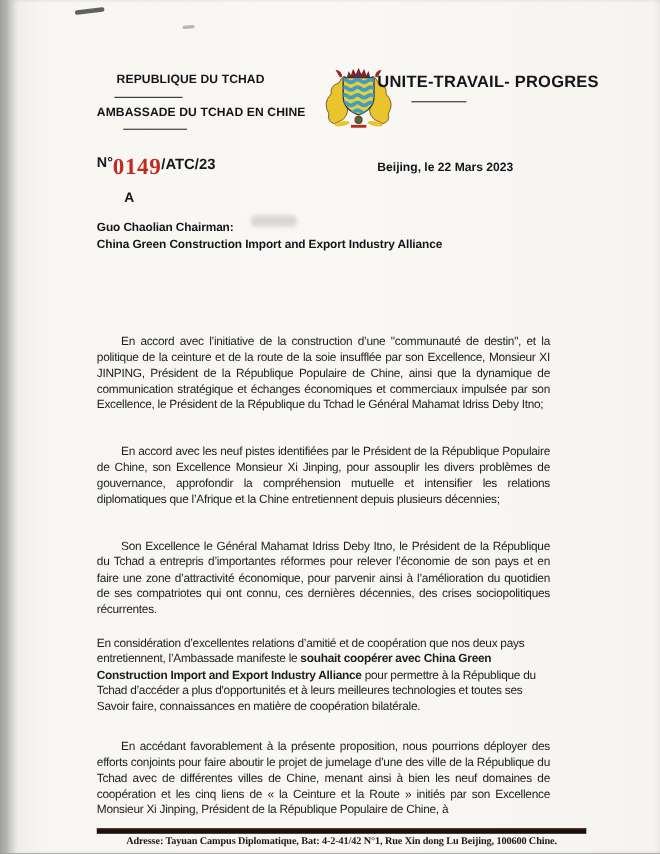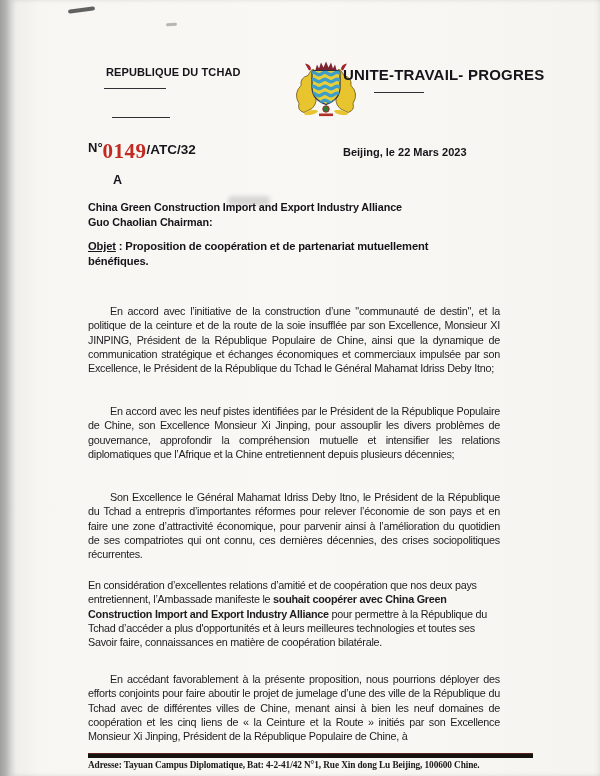--- a/index.html
+++ b/index.html
@@ -45,36 +45,37 @@
        font-size:11.2px;letter-spacing:-.15px;line-height:14.5px;color:#14141a;}
 
   .para{position:absolute;left:88px;width:412px;font-size:10.8px;letter-spacing:-.25px;
        line-height:14.3px;color:#1d1d20;text-align:justify;text-indent:22px;}
   .p1{top:304px;} .p2{top:404px;} .p3{top:490px;}
   .p4{top:566px;text-align:left;text-indent:0;margin-top:12px;}
   .p5{top:672px;}
 
   .footer-rule{position:absolute;left:88px;top:753px;width:445px;height:4px;
        background:#16120f;border-top:1.3px solid #5e231c;}
-  .footer-address{position:absolute;left:88px;top:760px;width:445px;
+  .footer-address{position:absolute;left:88px;top:760px;width:445px;text-align:center;
        font-family:"Liberation Serif",serif;font-weight:700;font-size:9.3px;
        letter-spacing:-.1px;color:#1c1a18;white-space:nowrap;}
 </style>
 </head>
 <body>
 
 <div class="page">
   <div class="scan-edge-left"></div>
   <div class="paper"></div>
   <div class="mark1"></div>
   <div class="mark2"></div>
   <div class="smudge"></div>
 
   <div class="hdr-left">REPUBLIQUE DU TCHAD</div>
   <div class="rule-sm r1"></div>
+  <div class="hdr-left2">AMBASSADE DU TCHAD EN CHINE</div>
   <div class="rule-sm r2"></div>
 
   <svg class="emblem" viewBox="0 0 86 62">
 
     <path d="M32 14 L34 7 L36 11 L38 5 L40.5 10 L43 4 L45.5 10 L48 5 L50 11 L52 7 L54 14 Z" fill="#7c2531"></path>
 
     <path d="M21 55 q-7 -2 -5 -9 q-6 -10 2 -18 q-1 -8 7 -10 l3 -5 q4 -3 3 2 l-2 6 q6 8 2 15 q5 8 -2 15 z" fill="#e8c52e" stroke="#6b5410" stroke-width="0.8"></path>
     <path d="M26 13 l-4 -7 q6 1 6 6 z" fill="#a0252b"></path>
 
     <path d="M65 55 q7 -2 5 -9 q6 -10 -2 -18 q1 -8 -7 -10 l-3 -5 q-4 -3 -3 2 l2 6 q-6 8 -2 15 q-5 8 2 15 z" fill="#e8c52e" stroke="#6b5410" stroke-width="0.8"></path>
@@ -96,30 +97,29 @@
 
     <ellipse cx="28" cy="55" rx="7" ry="2.2" fill="#e8c52e" transform="rotate(-12 28 55)"></ellipse>
     <ellipse cx="58" cy="55" rx="7" ry="2.2" fill="#e8c52e" transform="rotate(12 58 55)"></ellipse>
     <rect x="36" y="56" width="14" height="2.6" fill="#b03028"></rect>
     <circle cx="43" cy="51.5" r="3.2" fill="#2e7d32" stroke="#a0252b" stroke-width="1"></circle>
   </svg>
 
   <div class="motto">UNITE-TRAVAIL- PROGRES</div>
   <div class="rule-sm r3"></div>
 
-  <div class="refline"><span class="ref-prefix">N°</span><span class="ref-number">0149</span><span class="ref-suffix">/ATC/32</span></div>
+  <div class="refline"><span class="ref-prefix">N°</span><span class="ref-number">0149</span><span class="ref-suffix">/ATC/23</span></div>
   <div class="dateline">Beijing, le 22 Mars 2023</div>
 
   <div class="to-marker">A</div>
   <div class="addressee">
+    <div>Guo Chaolian Chairman:</div>
     <div>China Green Construction Import and Export Industry Alliance</div>
-    <div>Guo Chaolian Chairman:</div>
   </div>
 
-  <div class="subject"><span style="text-decoration: underline;">Objet</span><span> : Proposition de coopération et de partenariat mutuellement bénéfiques.</span></div>
 
   <div class="para p1">En accord avec l’initiative de la construction d’une "communauté de destin", et la politique de la ceinture et de la route de la soie insufflée par son Excellence, Monsieur XI JINPING, Président de la République Populaire de Chine, ainsi que la dynamique de communication stratégique et échanges économiques et commerciaux impulsée par son Excellence, le Président de la République du Tchad le Général Mahamat Idriss Deby Itno;</div>
   <div class="para p3">Son Excellence le Général Mahamat Idriss Deby Itno, le Président de la République du Tchad a entrepris d’importantes réformes pour relever l’économie de son pays et en faire une zone d’attractivité économique, pour parvenir ainsi à l’amélioration du quotidien de ses compatriotes qui ont connu, ces dernières décennies, des crises sociopolitiques récurrentes.</div>
   <div class="para p2">En accord avec les neuf pistes identifiées par le Président de la République Populaire de Chine, son Excellence Monsieur Xi Jinping, pour assouplir les divers problèmes de gouvernance, approfondir la compréhension mutuelle et intensifier les relations diplomatiques que l’Afrique et la Chine entretiennent depuis plusieurs décennies;</div>
   <div class="para p4"><span>En considération d’excellentes relations d’amitié et de coopération que nos deux pays entretiennent, l’Ambassade manifeste le </span><span style="font-weight: 700;">souhait coopérer avec  China Green Construction Import and Export Industry Alliance</span><span> pour permettre à la République du Tchad d’accéder a plus d'opportunités et à leurs meilleures technologies et toutes ses Savoir faire, connaissances en matière de coopération bilatérale.</span></div>
   <div class="para p5">En accédant favorablement à la présente proposition, nous pourrions déployer des efforts conjoints pour faire aboutir le projet de jumelage d’une des ville de la République du Tchad avec de différentes villes de Chine, menant ainsi à bien les neuf domaines de coopération et les cinq liens de « la Ceinture et la Route » initiés par son Excellence Monsieur Xi Jinping, Président de la République Populaire de Chine, à</div>
 
   <div class="footer-rule"></div>
   <div class="footer-address">Adresse: Tayuan Campus Diplomatique, Bat: 4-2-41/42 N°1, Rue Xin dong Lu Beijing, 100600 Chine.</div>
 </div>

